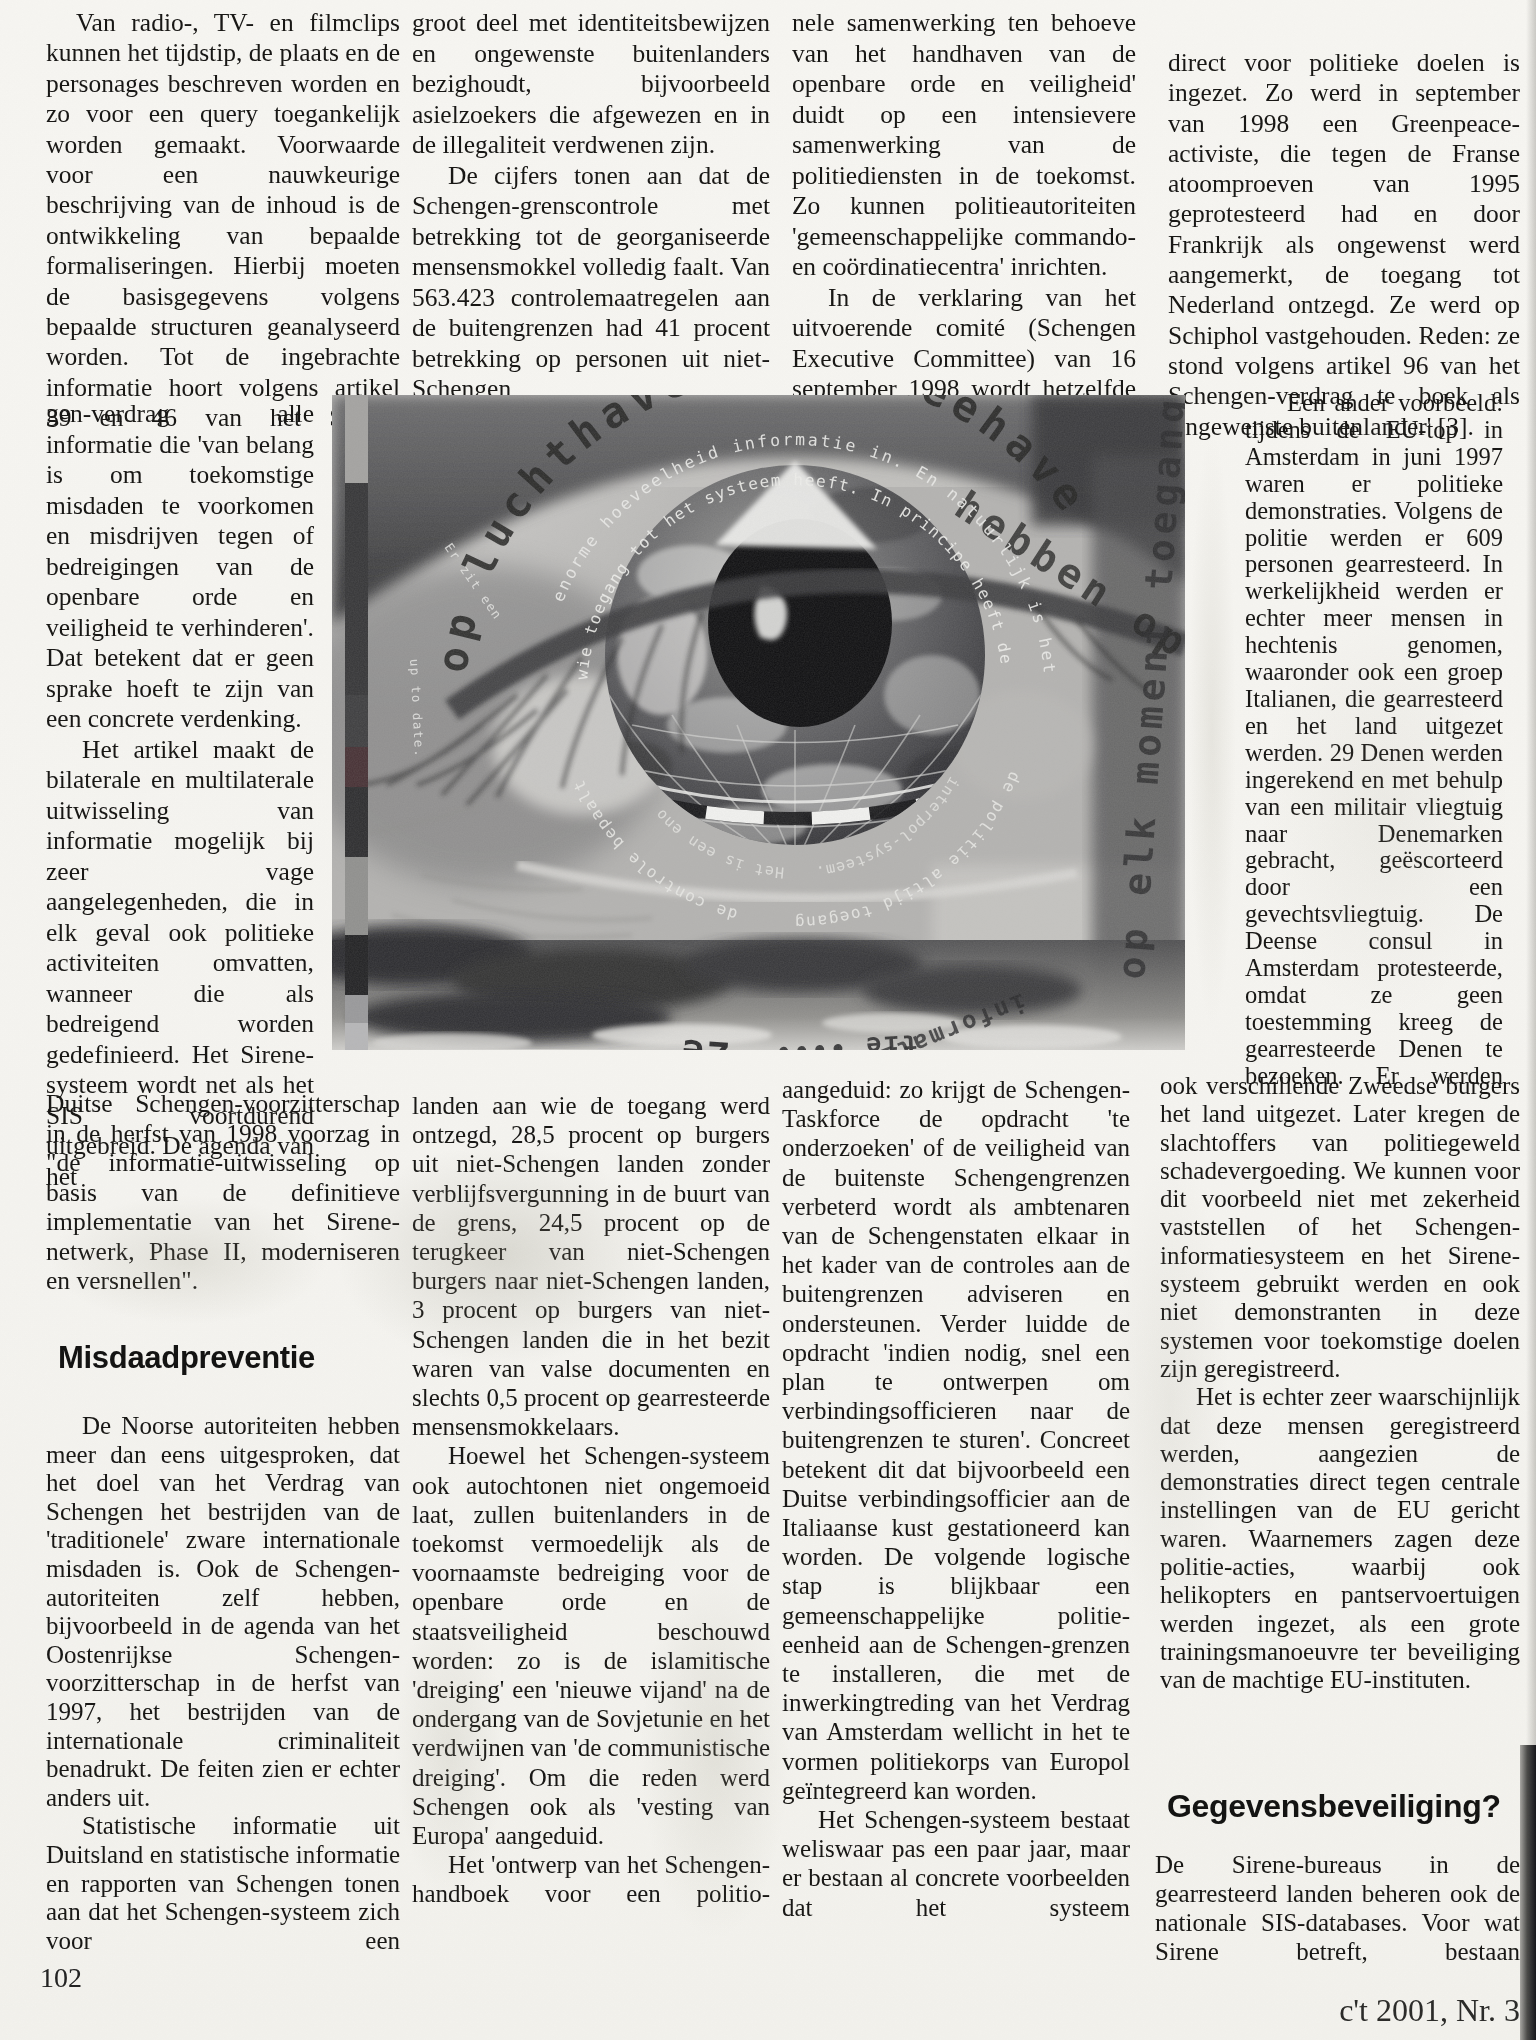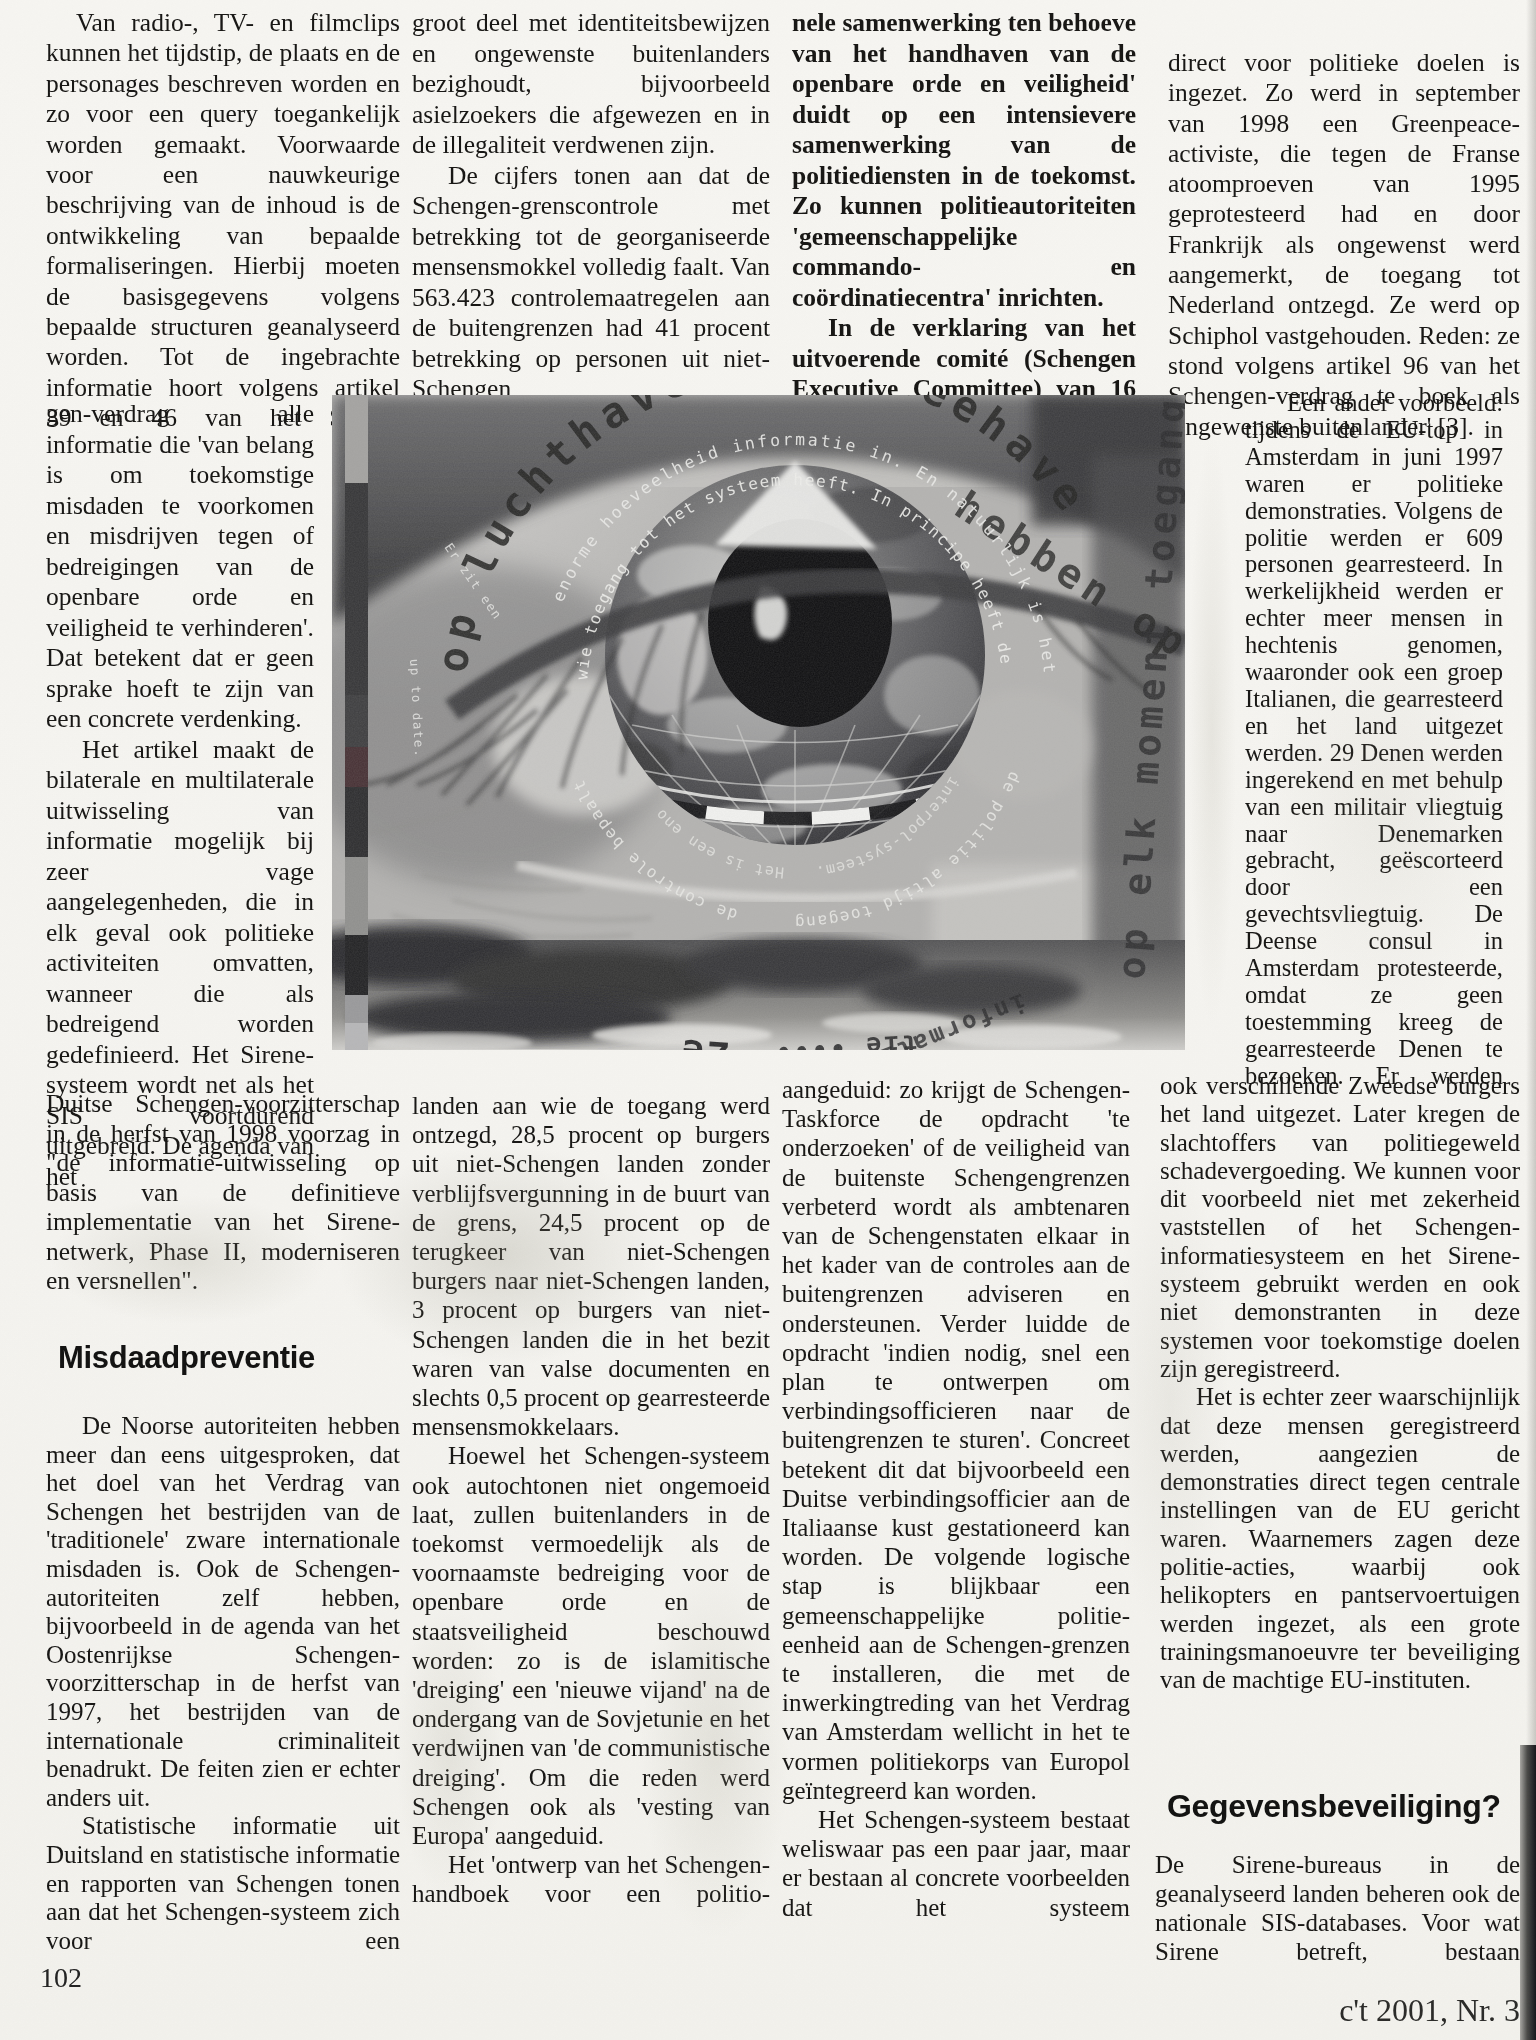--- a/index.html
+++ b/index.html
@@ -19,21 +19,21 @@
     font-weight:bold; font-size:31px; letter-spacing:-0.3px; color:#121211;margin-left:12px;
   }
   #c1a{left:46px; top:8px;    width:354px;}
   #c1a p:first-child{text-indent:30px;}
   #c1b{left:46px; top:399px;  width:268px; line-height:30.5px;}
   #c1c{left:46px; top:1089px; width:354px; line-height:29.5px;}
   #h1 {left:46px; top:1340px;}
   #c1d{left:46px; top:1412px; width:354px; line-height:28.6px; font-size:25px;}
   #c2a{left:412px; top:8px;   width:358px; line-height:30.5px;}
   #c2b{left:412px; top:1091px;width:358px; line-height:29.2px; font-size:25px;}
-  #c3a{left:792px; top:8px;   width:344px; line-height:30.5px;font-weight:bold;}
+  #c3a{left:792px; top:8px;   width:344px; line-height:30.5px;}
   #c3b{left:782px; top:1075px;width:348px; line-height:29.2px; font-size:25px;}
   #c4a{left:1168px; top:8px;  width:352px; line-height:30.3px;margin-top:40px;}
   #c4b{left:1245px; top:390px;width:258px; line-height:26.9px; font-size:24.5px;}
   #c4b p{text-indent:42px;}
   #c4c{left:1160px; top:1072px;width:360px; line-height:28.3px; font-size:25px;}
   #h2 {left:1155px; top:1788px; font-size:32px;}
   #c4d{left:1155px; top:1850px;width:365px; line-height:29px; font-size:25px;}
   #pagenum{position:absolute; left:40px; top:1962px; font-size:28px; color:#222;}
   #issue{position:absolute; right:16px; top:1992px; font-size:32px; color:#2a2a28;}
   .photo{position:absolute; left:332px; top:395px; width:853px; height:655px;}
@@ -94,21 +94,21 @@
   </div>
   <div class="tb jl" id="c4b">
     <p>Een ander voorbeeld: tijdens de EU-top in Amsterdam in juni 1997 waren er politieke demonstraties. Volgens de politie werden er 609 personen gearresteerd. In werkelijkheid werden er echter meer mensen in hechtenis genomen, waaronder ook een groep Italianen, die gearresteerd en het land uitgezet werden. 29 Denen werden ingerekend en met behulp van een militair vliegtuig naar Denemarken gebracht, geëscorteerd door een gevechtsvliegtuig. De Deense consul in Amsterdam protesteerde, omdat ze geen toestemming kreeg de gearresteerde Denen te bezoeken. Er werden</p>
   </div>
   <div class="tb" id="c4c">
     <p>ook verschillende Zweedse burgers het land uitgezet. Later kregen de slachtoffers van politiegeweld schadevergoeding. We kunnen voor dit voorbeeld niet met zekerheid vaststellen of het Schengen-informatiesysteem en het Sirene-systeem gebruikt werden en ook niet demonstranten in deze systemen voor toekomstige doelen zijn geregistreerd.</p>
     <p>Het is echter zeer waarschijnlijk dat deze mensen geregistreerd werden, aangezien de demonstraties direct tegen centrale instellingen van de EU gericht waren. Waarnemers zagen deze politie-acties, waarbij ook helikopters en pantservoertuigen werden ingezet, als een grote trainingsmanoeuvre ter beveiliging van de machtige EU-instituten.</p>
   </div>
   <div class="sec-head" id="h2">Gegevensbeveiliging?</div>
   <div class="tb jl" id="c4d">
-    <p>De Sirene-bureaus in de geanalyseerd landen beheren ook de nationale SIS-databases. Voor wat Sirene betreft, bestaan</p>
+    <p>De Sirene-bureaus in de gearresteerd landen beheren ook de nationale SIS-databases. Voor wat Sirene betreft, bestaan</p>
   </div>
 
   <div class="photo">
     <svg width="853" height="655" viewBox="0 0 853 655" xmlns="http://www.w3.org/2000/svg">
       <defs>
         <clipPath id="gc">
             <circle cx="463" cy="260" r="190"></circle>
           </clipPath>
         <clipPath id="frame">
             <rect x="0" y="0" width="853" height="655"></rect>

